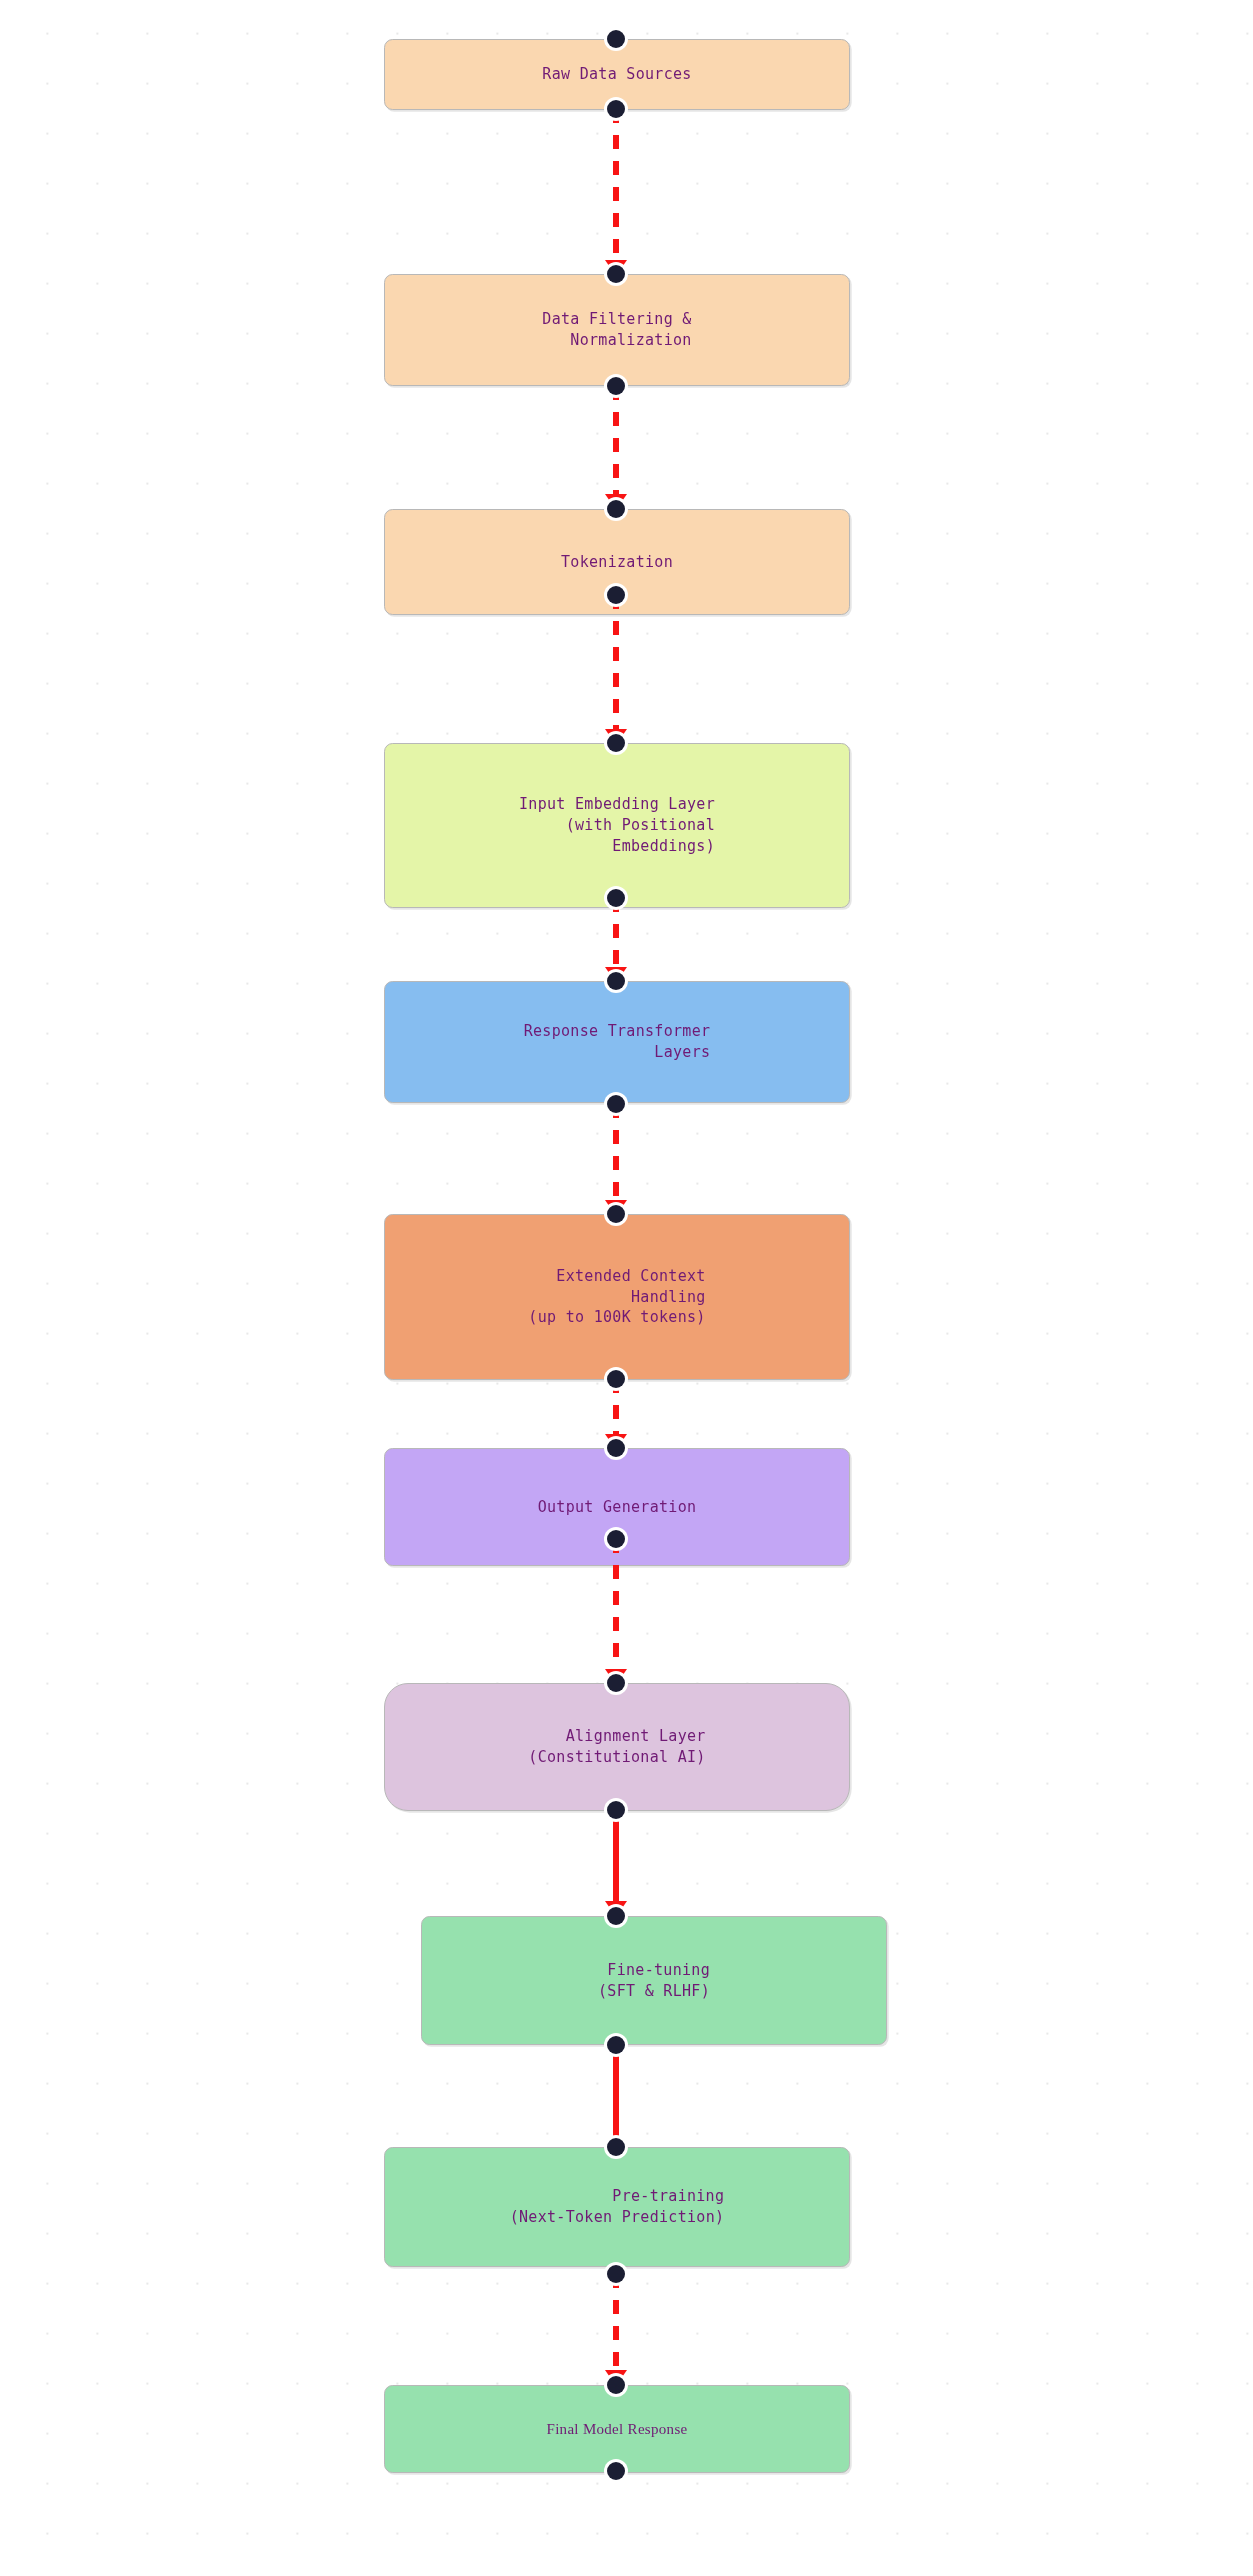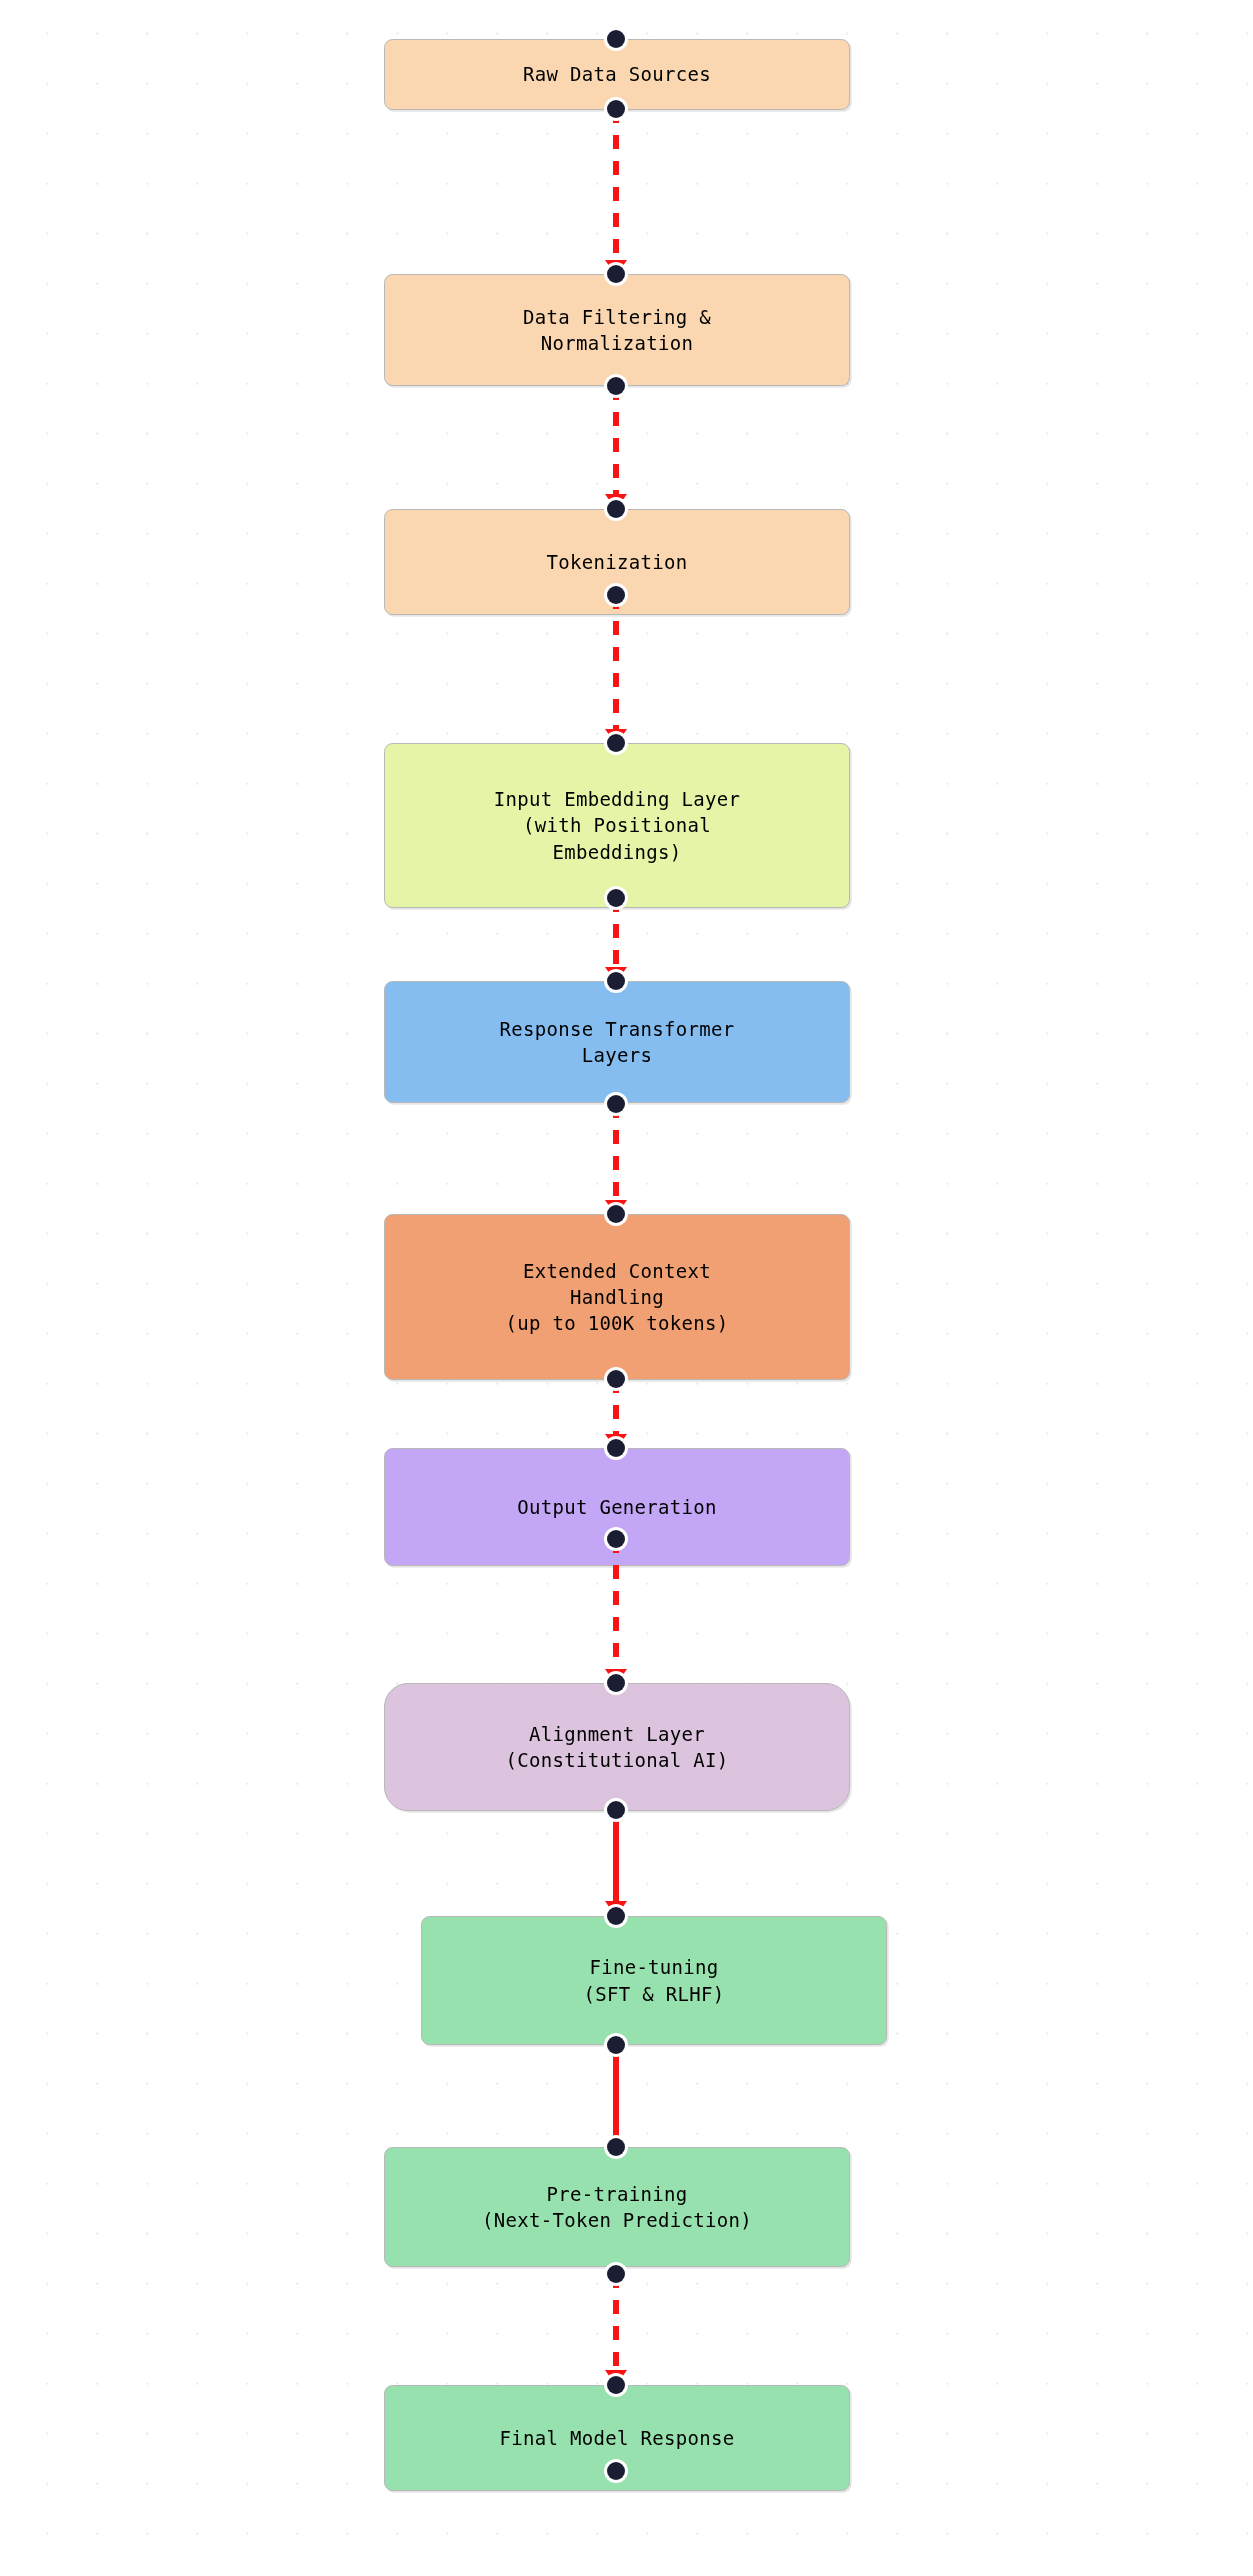--- a/index.html
+++ b/index.html
@@ -24,23 +24,23 @@
     position: absolute;
     left: 384px;
     width: 466px;
     box-sizing: border-box;
     border: 1.7px solid #b8b8b8;
     border-radius: 8.6px;
     box-shadow: 1.7px 1.7px 0 rgba(0,0,0,0.10);
     display: flex;
     align-items: center;
     justify-content: center;
-    text-align: center;
-    color: #000000;
-    font-size: 19px;
+    text-align: right;
+    color: #701a75;
+    font-size: 15px;
     line-height: 1.38;
     letter-spacing: 0.3px;
     font-weight: 500;
     white-space: pre-line;
     padding: 0 12px;
   }
 
   
   .port {
     position: absolute;
@@ -148,21 +148,21 @@
       <div class="node" style="top: 1214px; height: 166px; background: rgb(240, 160, 114); padding-left: 12px;"><span>Extended Context
 Handling
 (up to 100K tokens)</span></div>
       <div class="node" style="top: 1448px; height: 118px; background: rgb(195, 166, 245);"><span>Output Generation</span></div>
       <div class="node" style="top: 1683px; height: 128px; background: rgb(221, 196, 222); border-radius: 24px;"><span>Alignment Layer
 (Constitutional AI)</span></div>
       <div class="node" style="top: 1916px; height: 129px; background: rgb(150, 225, 174); margin-left: 37px;"><span>Fine-tuning
 (SFT &amp; RLHF)</span></div>
       <div class="node" style="top: 2147px; height: 120px; background: rgb(150, 225, 174);"><span>Pre-training
 (Next-Token Prediction)</span></div>
-      <div class="node" style="top: 2385px; height: 106px; background: rgb(150, 225, 174);"><span>Final Model Response</span></div>
+      <div class="node" style="top: 2385px; height: 88px; background: rgb(150, 225, 174); font-family: Liberation Serif, serif;"><span>Final Model Response</span></div>
     </div>
   <div id="port-layer">
       <div class="port" style="top: 39px;"></div>
       <div class="port" style="top: 109px;"></div>
       <div class="port" style="top: 274px;"></div>
       <div class="port" style="top: 386px;"></div>
       <div class="port" style="top: 509px;"></div>
       <div class="port" style="top: 595px;"></div>
       <div class="port" style="top: 743px;"></div>
       <div class="port" style="top: 898px;"></div>

